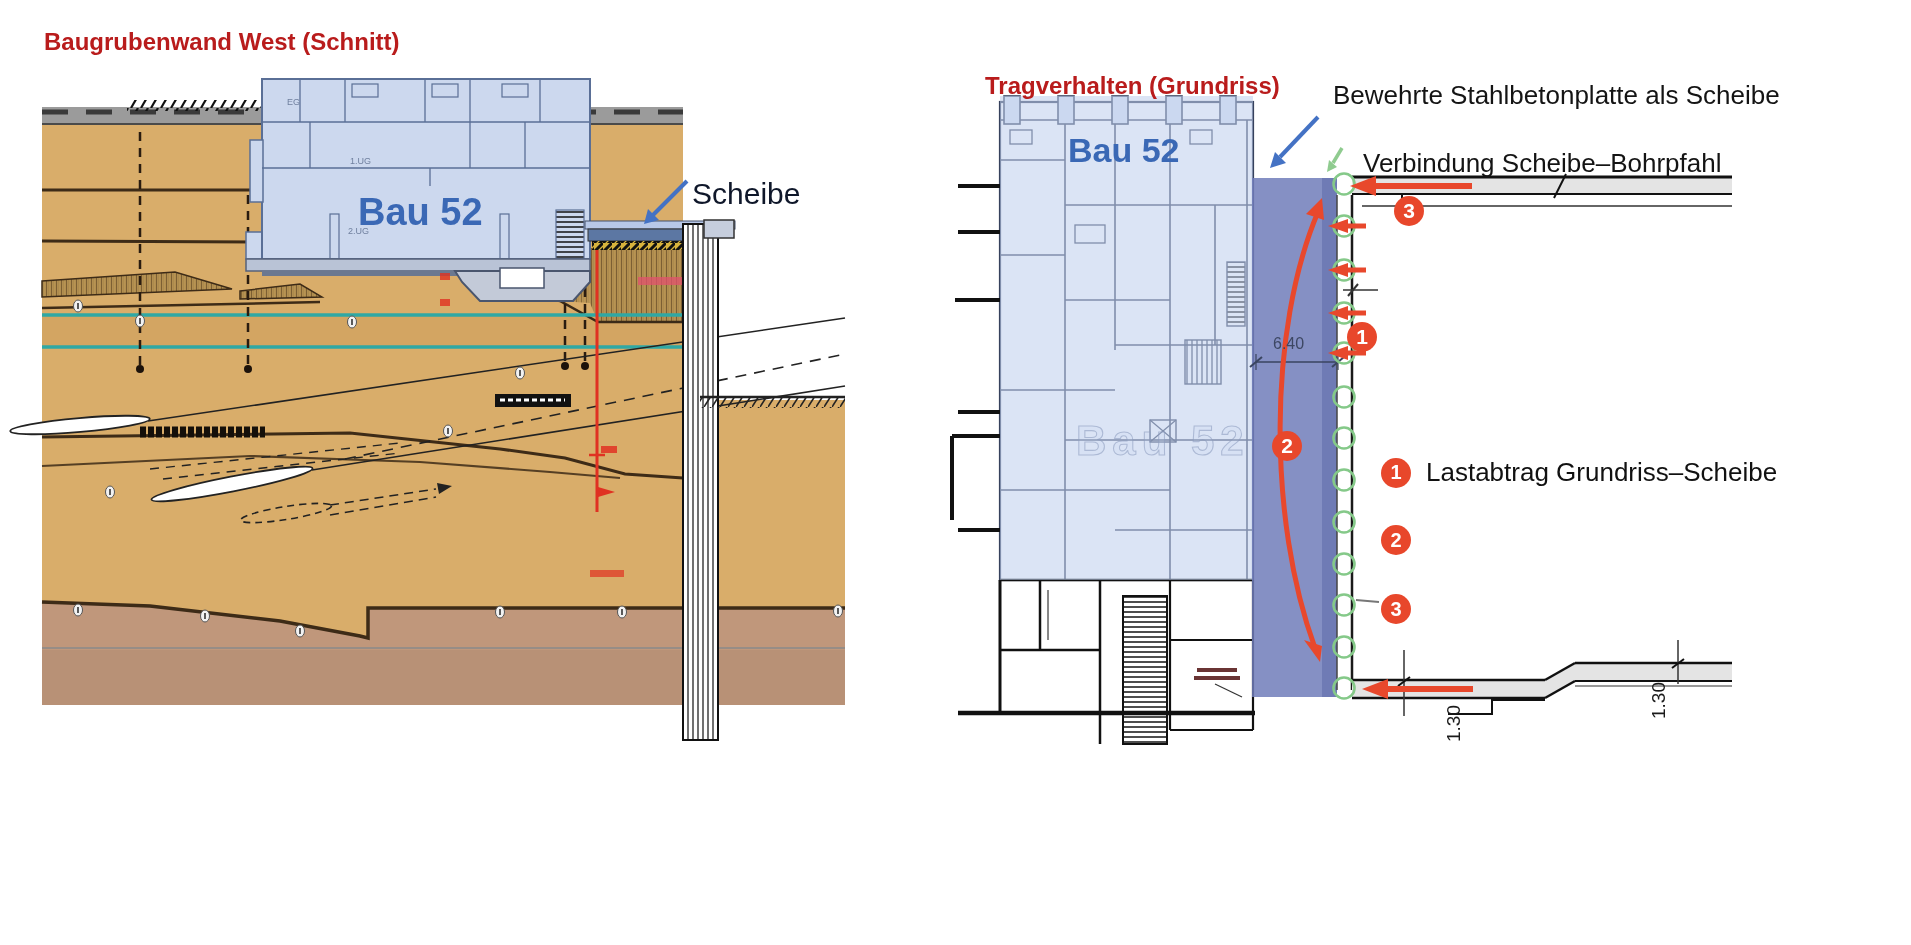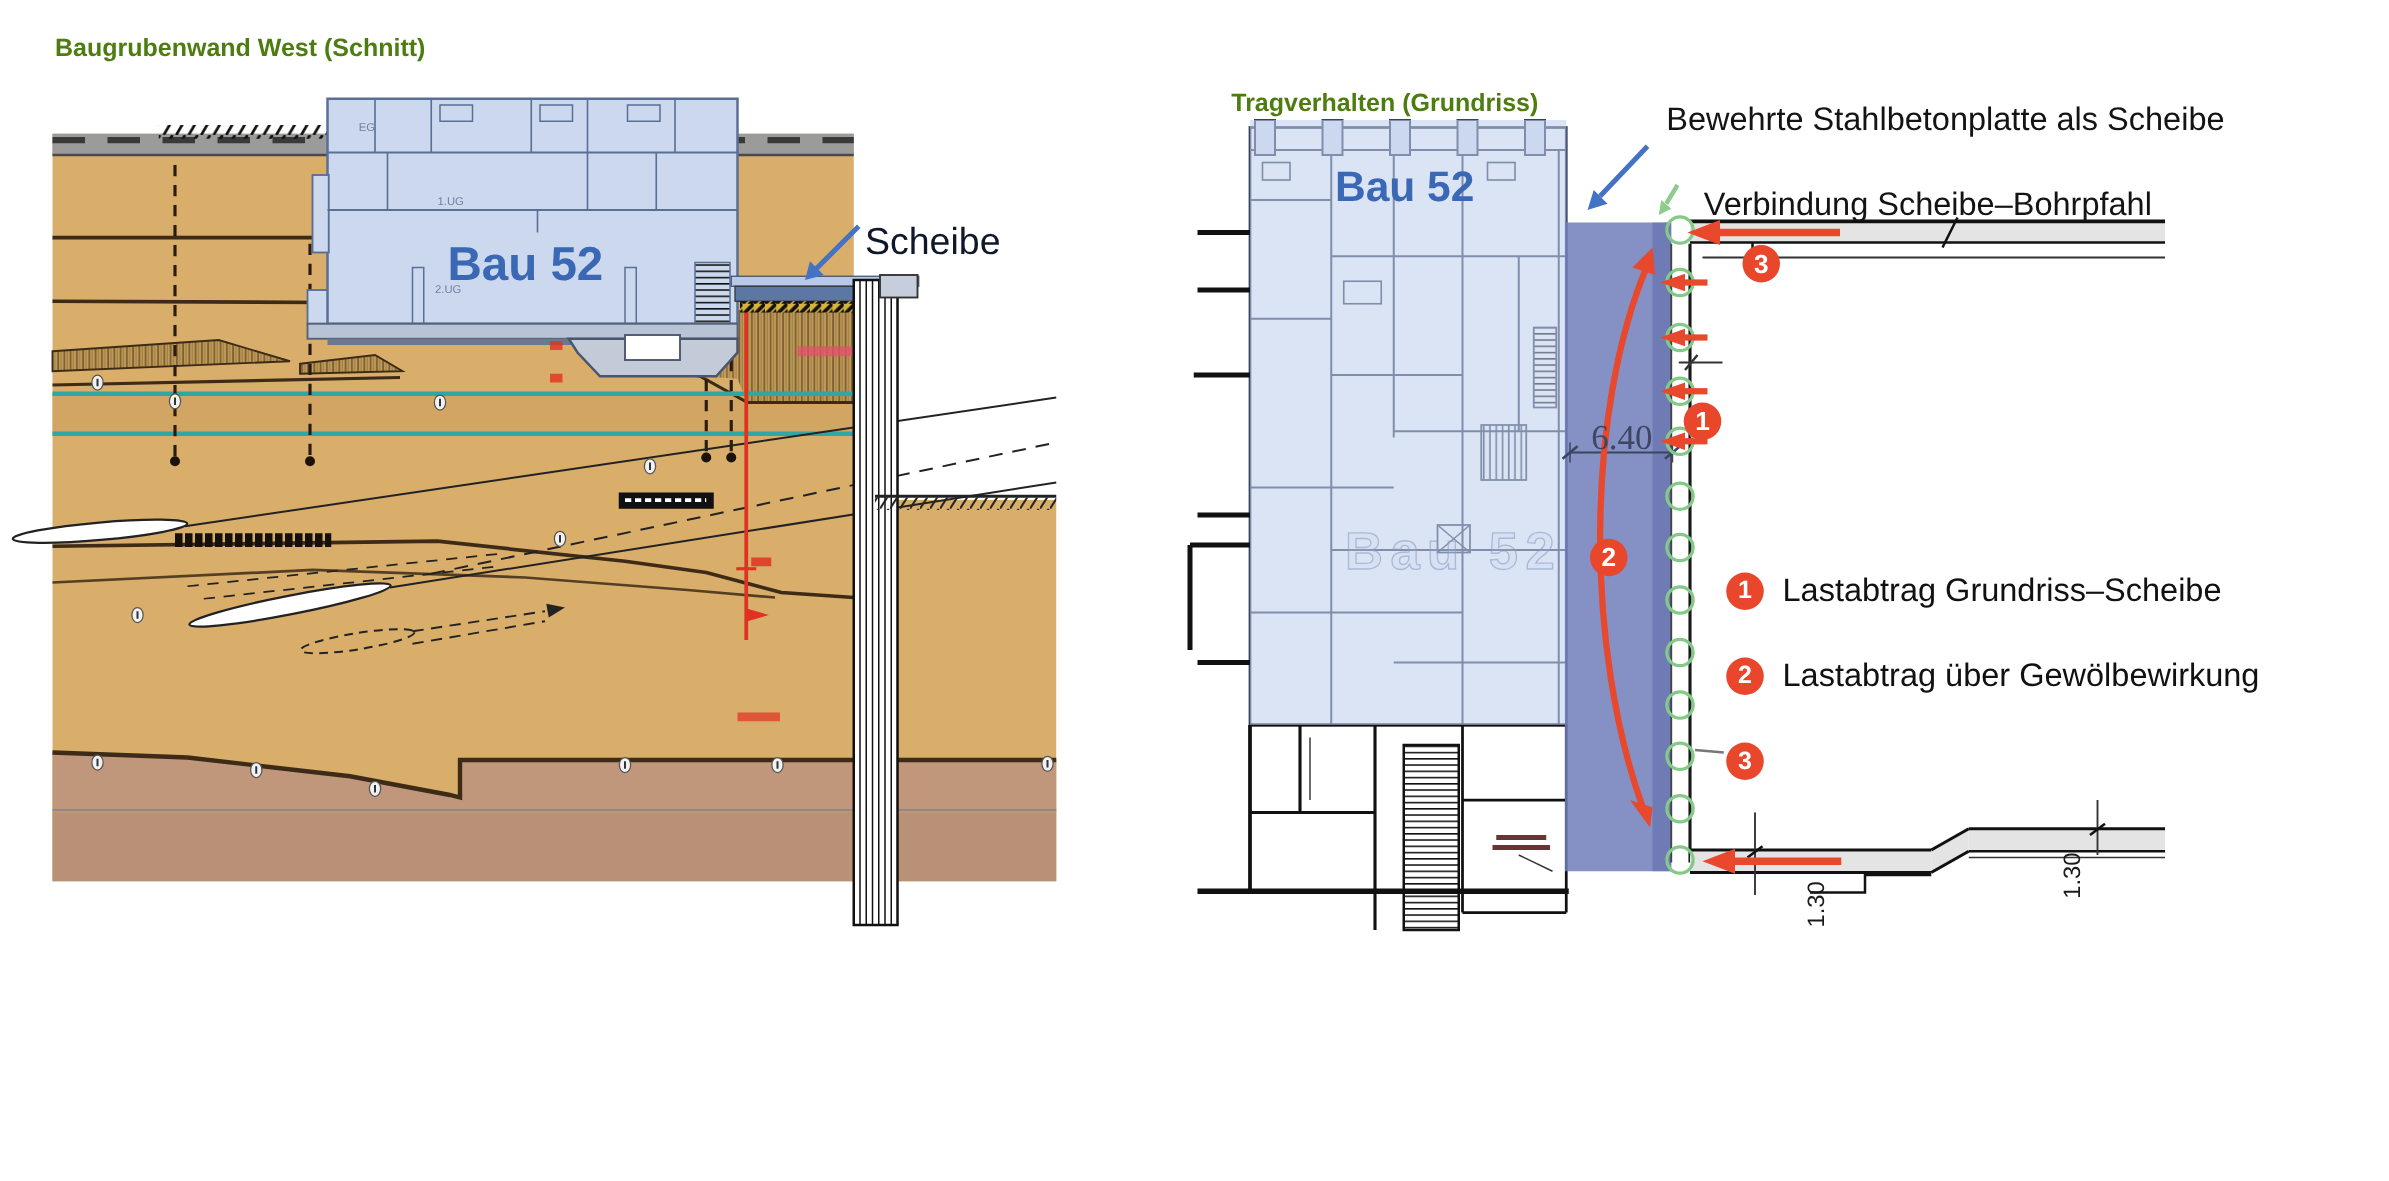--- a/index.html
+++ b/index.html
@@ -1,32 +1,32 @@
 <!DOCTYPE html>
 <html><head>
 <meta charset="utf-8">
 <style>
   html,body{margin:0;padding:0;background:#fff;}
   .canvas{
     position:relative;width:1911px;height:945px;background:#ffffff;
     font-family:"Liberation Sans",sans-serif;overflow:hidden;
   }
   .abs{position:absolute;}
-  .panel-title{font-weight:bold;font-size:20px;color:#4d7c0f;letter-spacing:0px;white-space:nowrap;}
+  .panel-title{font-weight:bold;font-size:24px;color:#b91c1c;letter-spacing:0px;white-space:nowrap;}
   .bau-label{font-weight:bold;color:#3A68B5;white-space:nowrap;}
   .scheibe-label{font-size:30px;color:#0f172a;white-space:nowrap;margin-top:36px;}
   .anno{font-size:26px;color:#141414;white-space:nowrap;text-align:center;}
   .legend-row{display:flex;align-items:center;gap:15px;white-space:nowrap;}
   .badge{
     width:30px;height:30px;border-radius:50%;background:#E8472B;color:#fff;
     font-weight:bold;font-size:20px;display:flex;align-items:center;justify-content:center;
     flex:0 0 auto;
   }
   .legend-label{font-size:26px;color:#111;}
-  .dim-text{font-size:28px;color:#3D4763;white-space:nowrap;font-family:Liberation Serif, serif;}
+  .dim-text{font-size:16px;color:#3D4763;white-space:nowrap;}
   .dim-rot{font-size:19px;color:#1a1a1a;transform:rotate(-90deg);transform-origin:left top;white-space:nowrap;}
   svg{position:absolute;left:0;top:0;}
 </style>
 </head>
 <body>
 
 <div class="canvas">
 
 <svg width="1911" height="945" viewBox="0 0 1911 945">
   <defs>
@@ -440,20 +440,19 @@
 
 <div class="abs dim-rot" style="left:1648px;top:719px;">1.30</div>
 
 <div class="abs legend-row" style="left:1381px;top:457px;">
   <span class="badge">1</span>
   <span class="legend-label">Lastabtrag Grundriss–Scheibe</span>
 </div>
 
 <div class="abs legend-row" style="left:1381px;top:525px;">
   <span class="badge">2</span>
-  <span class="legend-label">Lastabtrag über Gewölbewirkung</span>
 </div>
 
 <div class="abs legend-row" style="left:1381px;top:594px;">
   <span class="badge">3</span>
 </div>
 
 </div>
 
 </body></html>

